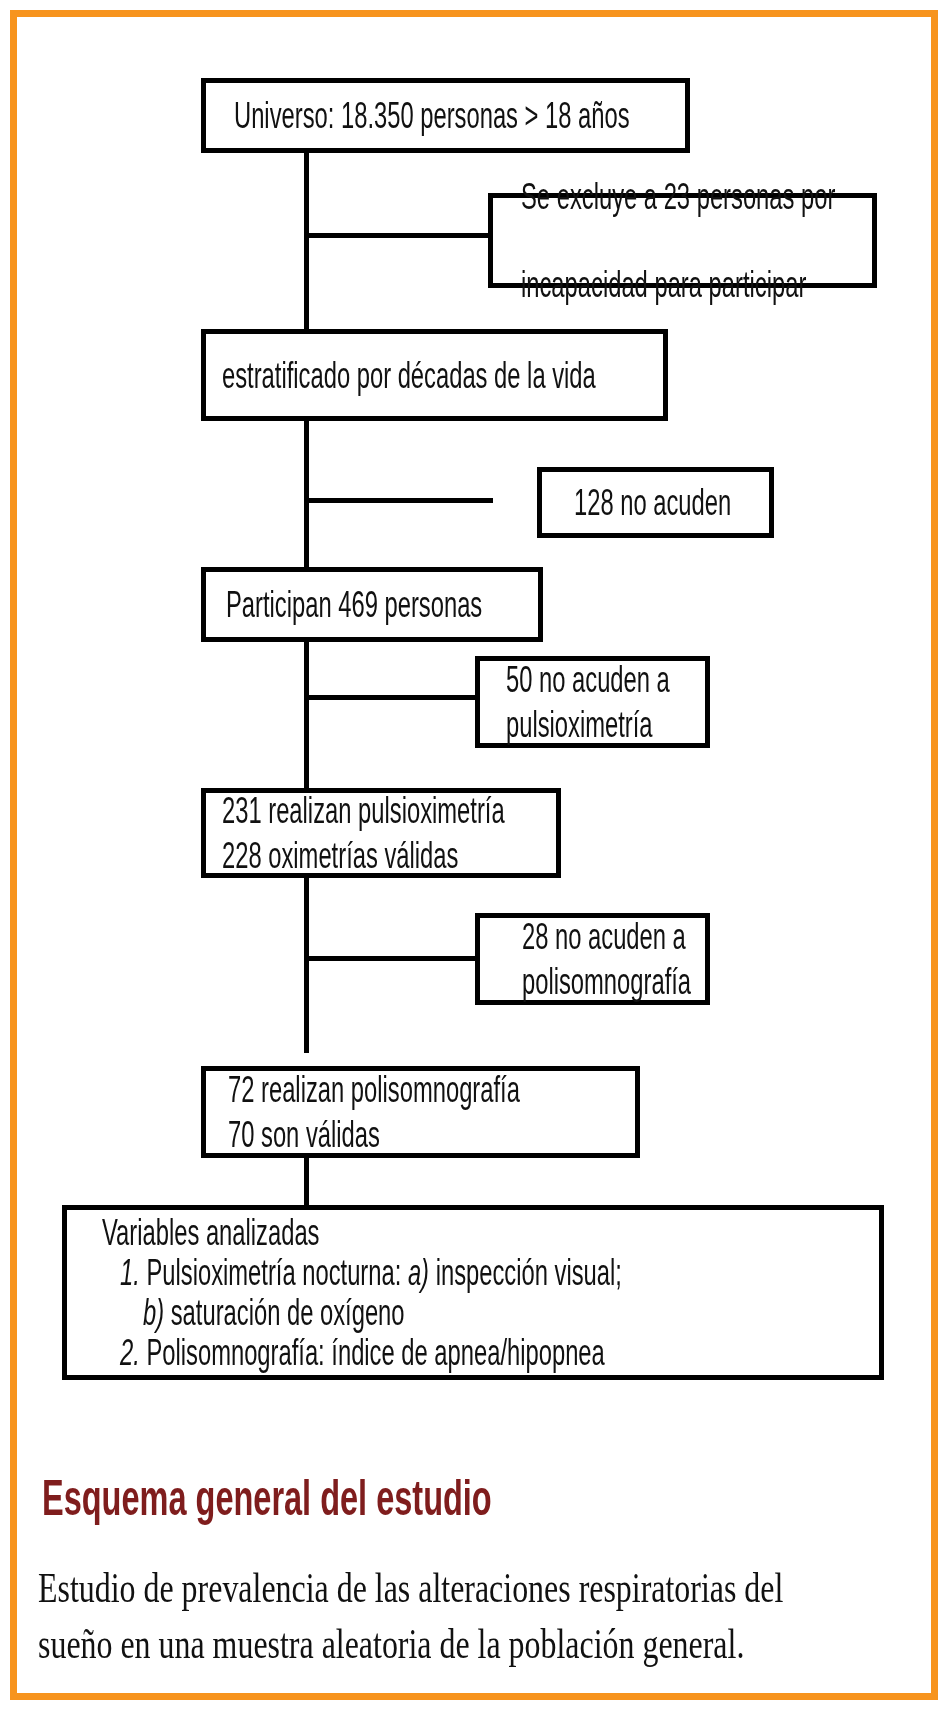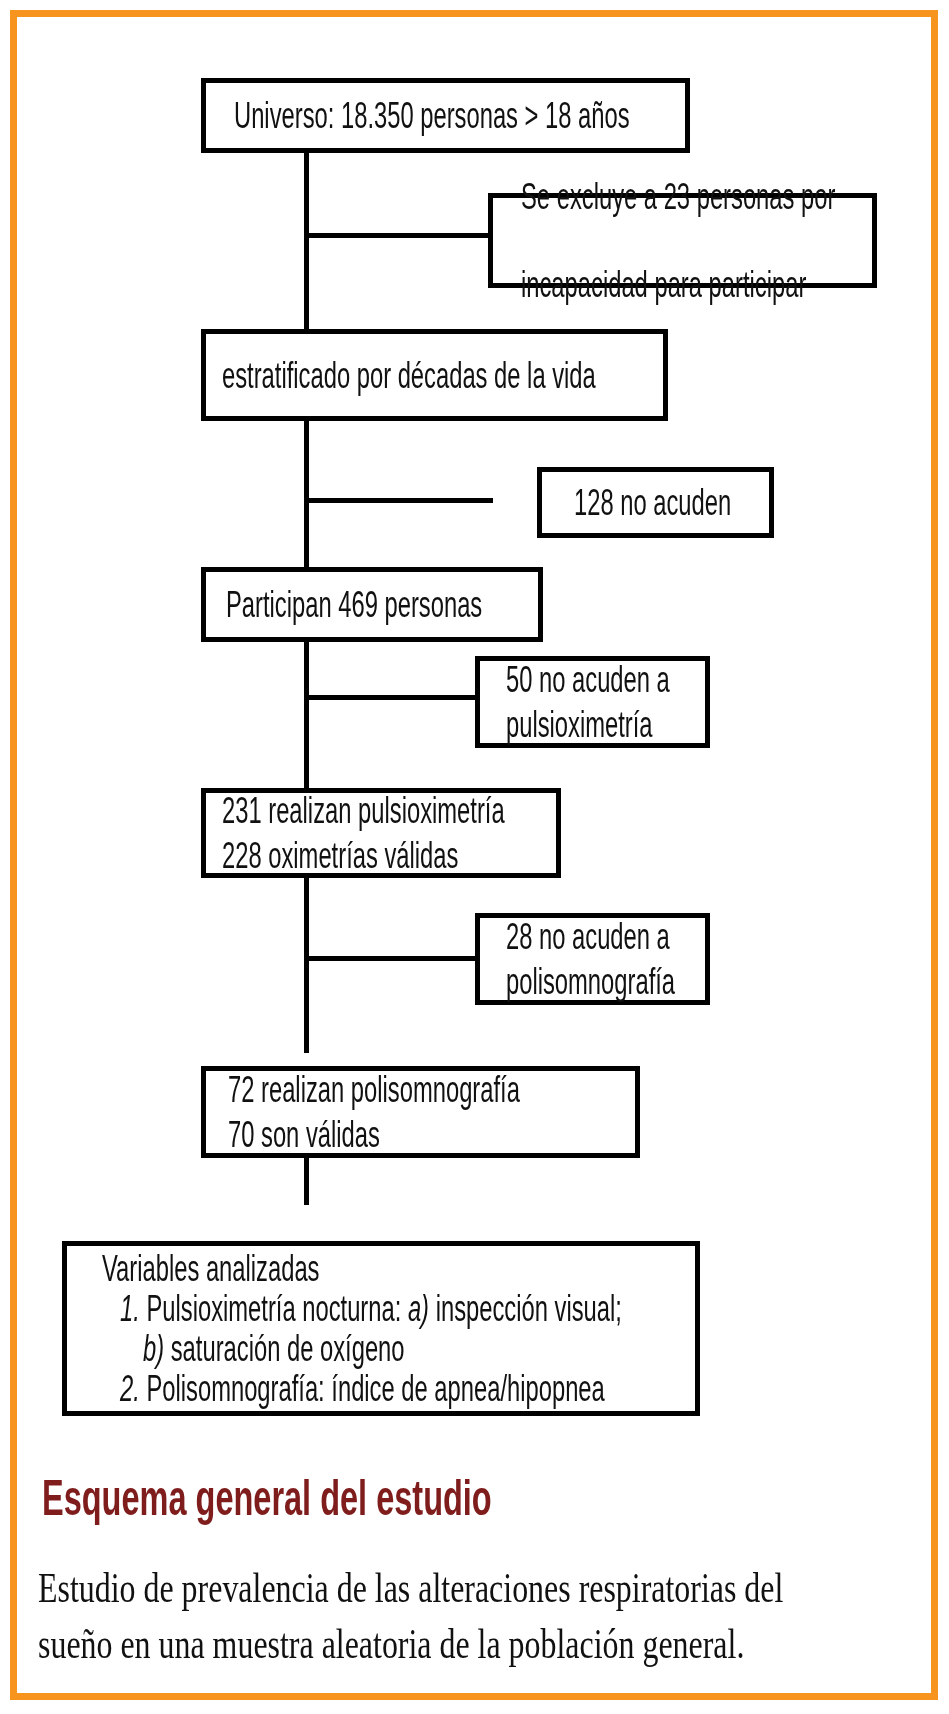--- a/index.html
+++ b/index.html
@@ -22,23 +22,23 @@
   .cond { display:inline-block; transform:scaleX(0.66); transform-origin:0 50%; white-space:nowrap; }
   .it { font-style:italic; }
 
   .b-universe     { left:201px; top:78px;   width:489px; height:75px;  padding-left:28px; }
   .b-excluded     { left:488px; top:193px;  width:389px; height:95px;  padding-left:28px;gap:43px; }
   .b-selected     { left:201px; top:329px;  width:467px; height:92px;  padding-left:16px; }
   .b-noshow1      { left:493px; top:467px;  width:237px; height:71px;  padding-left:32px;margin-left:44px; }
   .b-participants { left:201px; top:567px;  width:342px; height:75px;  padding-left:20px;text-align:right; }
   .b-noshow2      { left:475px; top:656px;  width:235px; height:92px;  padding-left:26px; }
   .b-oximetry     { left:201px; top:788px;  width:360px; height:90px;  padding-left:16px; }
-  .b-noshow3      { left:475px; top:913px;  width:235px; height:92px;  padding-left:26px; }
+  .b-noshow3      { left:475px; top:913px;  width:235px; height:92px;  padding-left:42px; }
   .b-psg          { left:201px; top:1066px; width:439px; height:92px;  padding-left:22px; }
-  .b-variables    { left:62px;  top:1205px; width:638px; height:175px;margin-top:36px; }
+  .b-variables    { left:62px;  top:1205px; width:822px; height:175px; }
   .b-variables .ln { line-height:40px; }
   .pad1 { padding-left:35px; }
   .pad2 { padding-left:53px; }
   .pad3 { padding-left:76px; }
 
   
   .vline { position:absolute; width:5px;  background:#000000; }
   .hline { position:absolute; height:5px; background:#000000; }
   .v1 { left:304px; top:153px;  height:176px; }
   .v2 { left:304px; top:421px;  height:146px; }

